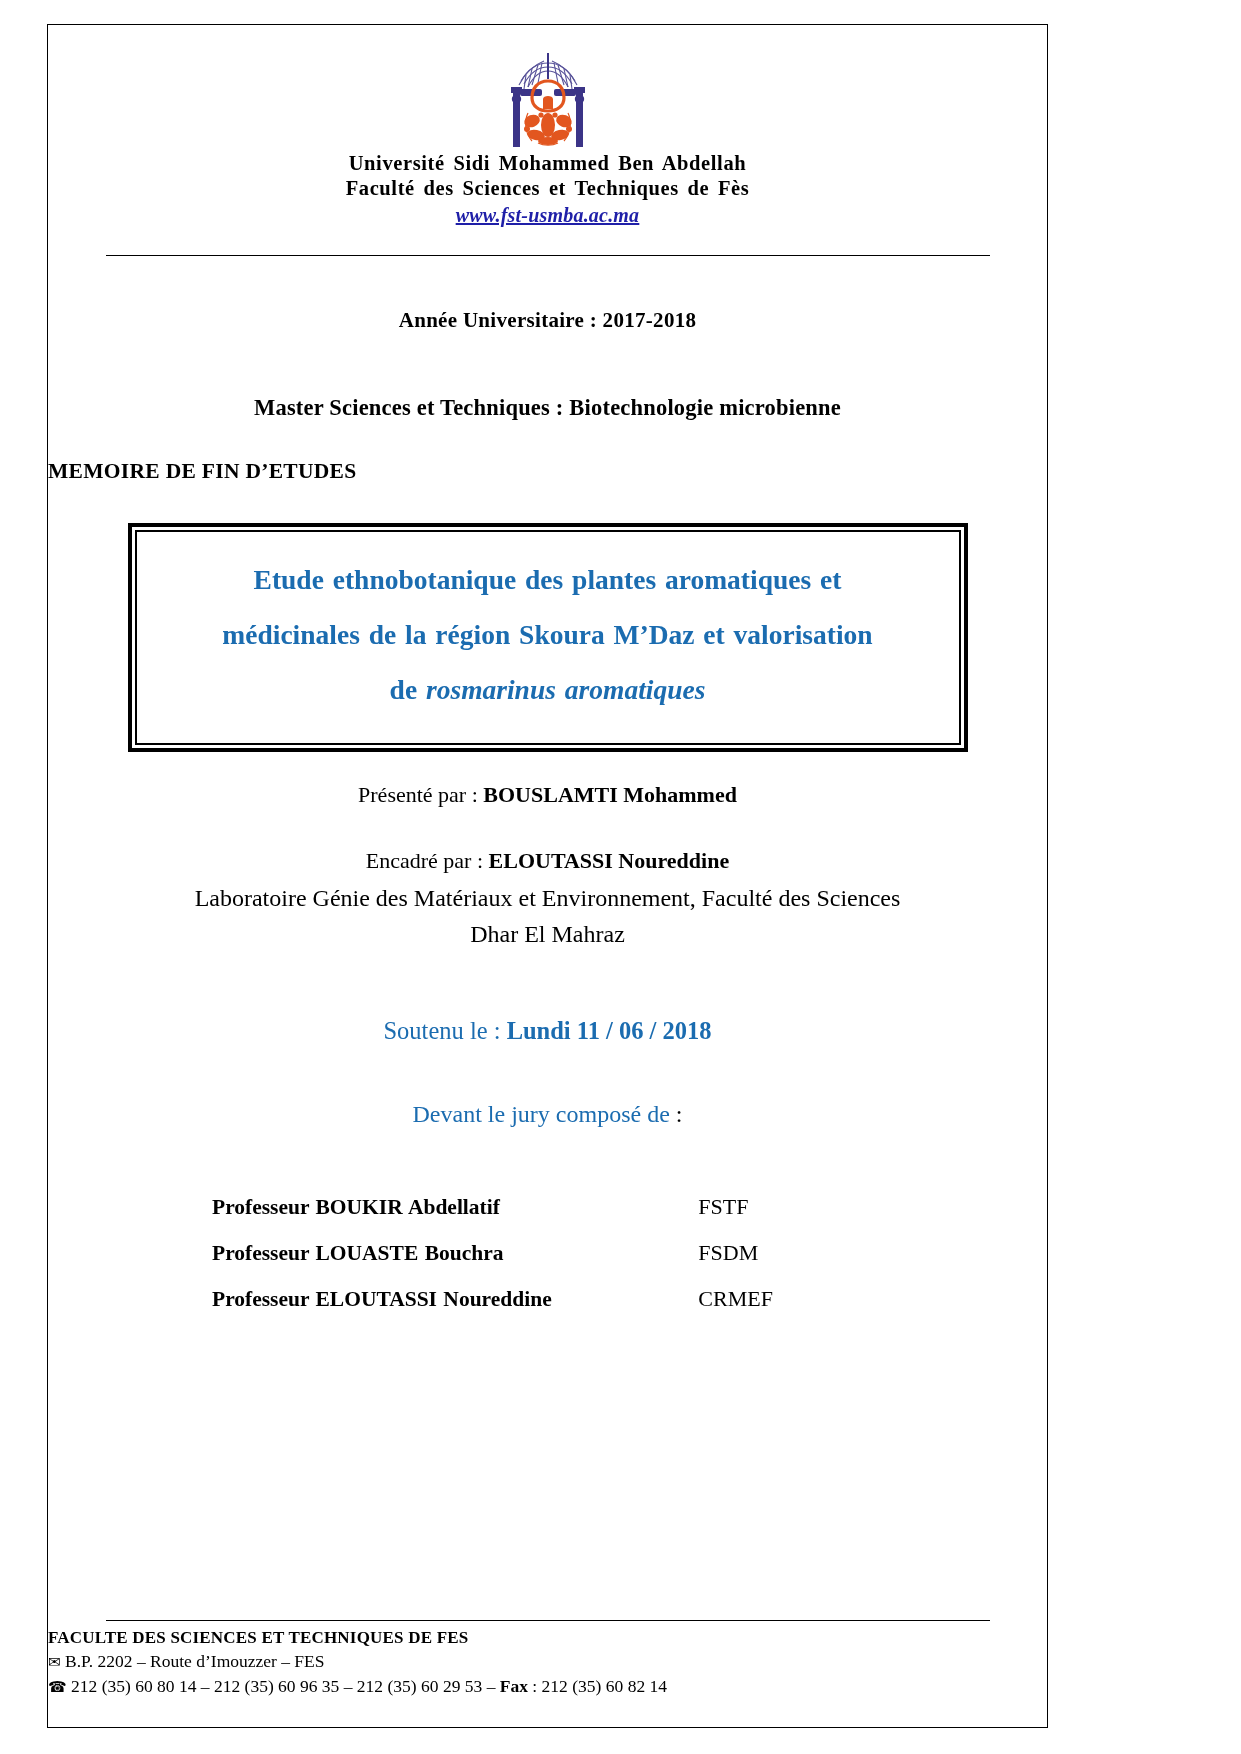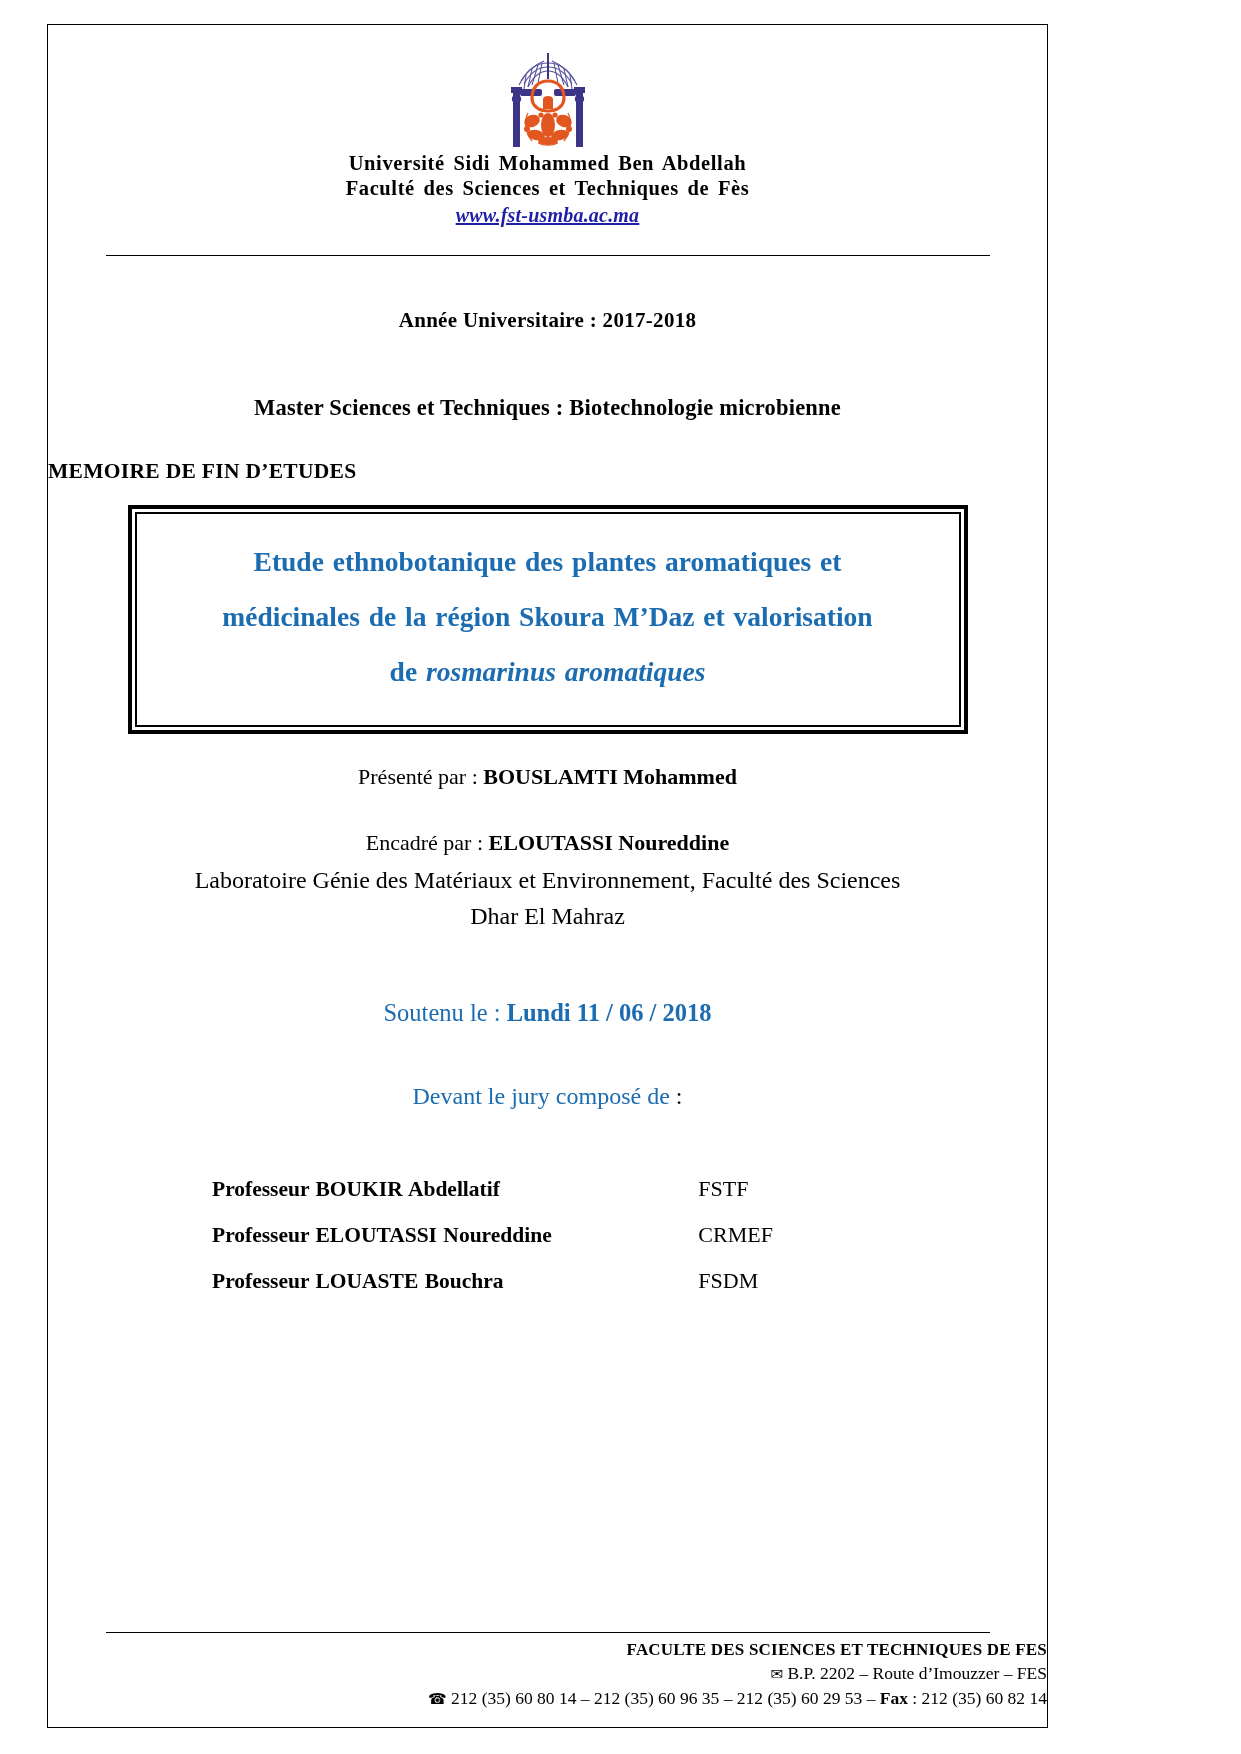--- a/index.html
+++ b/index.html
@@ -87,21 +87,21 @@
   }
   .memoire {
     font-weight: bold;
     font-size: 21.5px;
     margin-top: 38px;
     letter-spacing: 0.3px;
   }
 
   
   .title-box-outer {
-    margin: 21px auto 0 auto;
+    margin: 39px auto 0 auto;
     width: 840px;
     border: 4px solid #000000;
     background: #ffffff;
     padding: 3px;
     box-sizing: border-box;
   }
   .title-box-inner {
     border: 2px solid #000000;
     padding: 20px 30px 26px 30px;
     box-sizing: border-box;
@@ -183,22 +183,22 @@
     padding-left: 46px !important;
     white-space: nowrap;
   }
   .jury-spacer { width: 250px; }
 
   
   .footer {
     position: absolute;
     left: 0;
     right: 0;
-    bottom: 16px;
-    text-align: right;
+    bottom: 28px;
+    text-align: left;
   }
   .footer-rule {
     width: 884px;
     margin: 0 auto 6px auto;
     height: 0;
     border-top: 1px solid #000000;
   }
   .footer-title {
     font-weight: bold;
     font-size: 17px;
@@ -326,27 +326,27 @@
   </div>
 
   <table class="jury-table">
     <tbody>
       <tr>
         <td class="jury-name">Professeur BOUKIR  Abdellatif</td>
         <td class="jury-aff">FSTF</td>
         <td class="jury-spacer"></td>
       </tr>
       <tr>
-        <td class="jury-name">Professeur ELOUTASSI Noureddine</td>
-        <td class="jury-aff">CRMEF</td>
+        <td class="jury-name">Professeur LOUASTE Bouchra</td>
+        <td class="jury-aff">FSDM</td>
         <td class="jury-spacer"></td>
       </tr>
       <tr>
-        <td class="jury-name">Professeur LOUASTE Bouchra</td>
-        <td class="jury-aff">FSDM</td>
+        <td class="jury-name">Professeur ELOUTASSI Noureddine</td>
+        <td class="jury-aff">CRMEF</td>
         <td class="jury-spacer"></td>
       </tr>
     </tbody>
   </table>
 
   <div class="footer">
     <div class="footer-rule"></div>
     <div class="footer-title">FACULTE DES SCIENCES ET TECHNIQUES DE FES</div>
     <div class="footer-line">
       <span class="glyph">✉</span>

